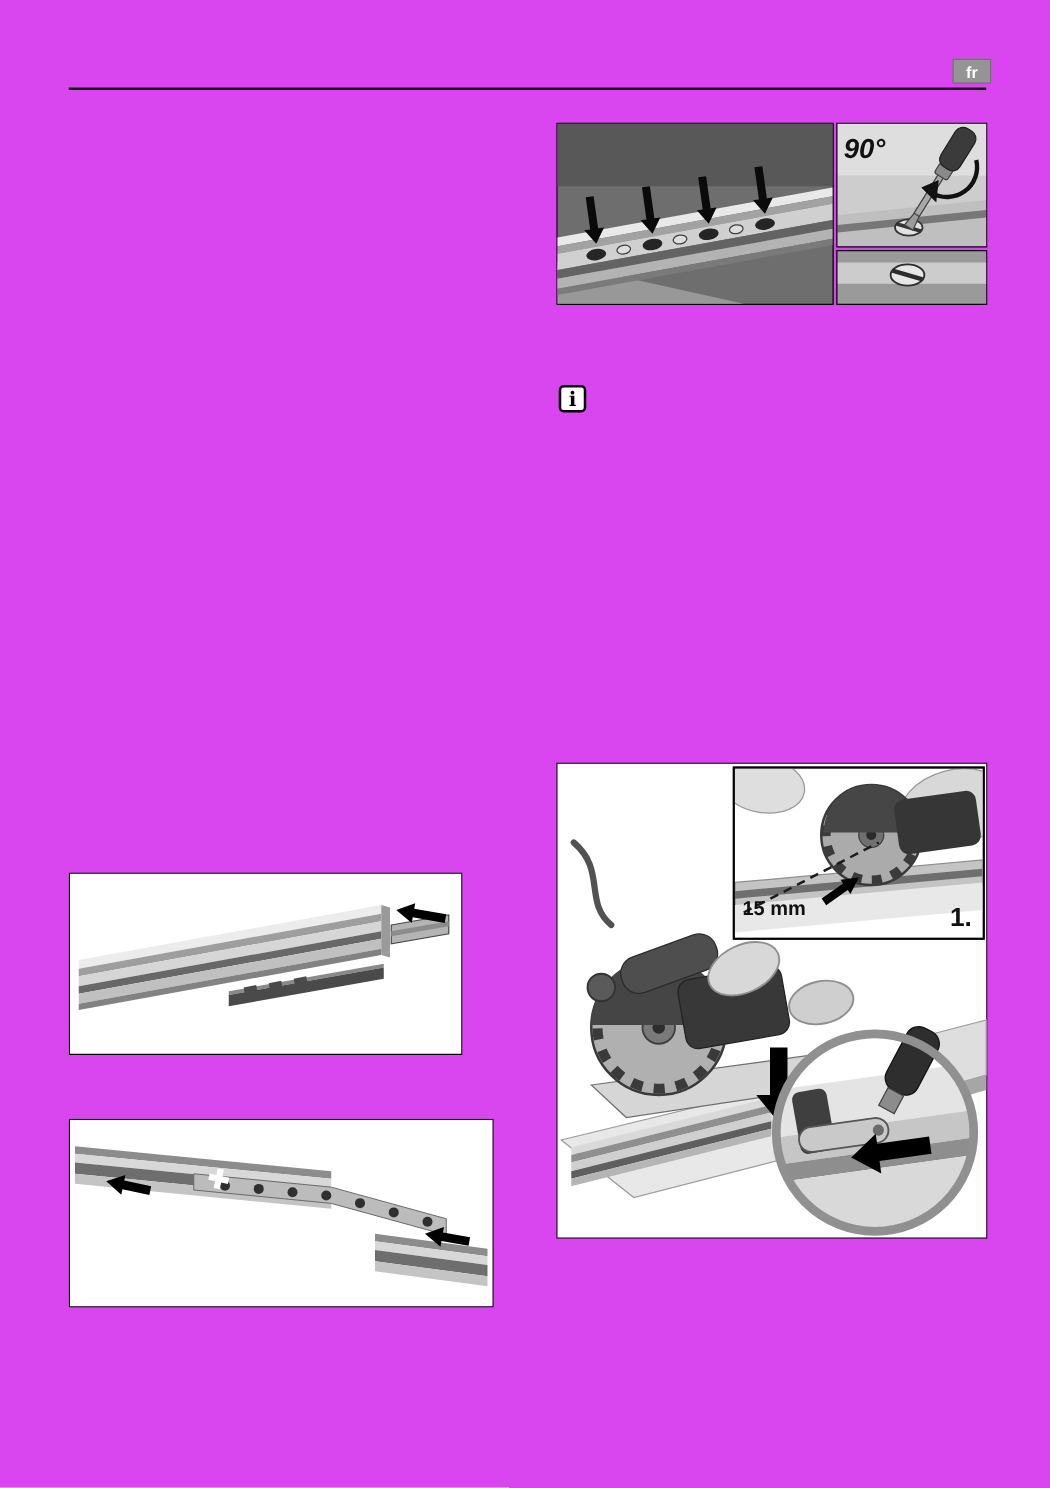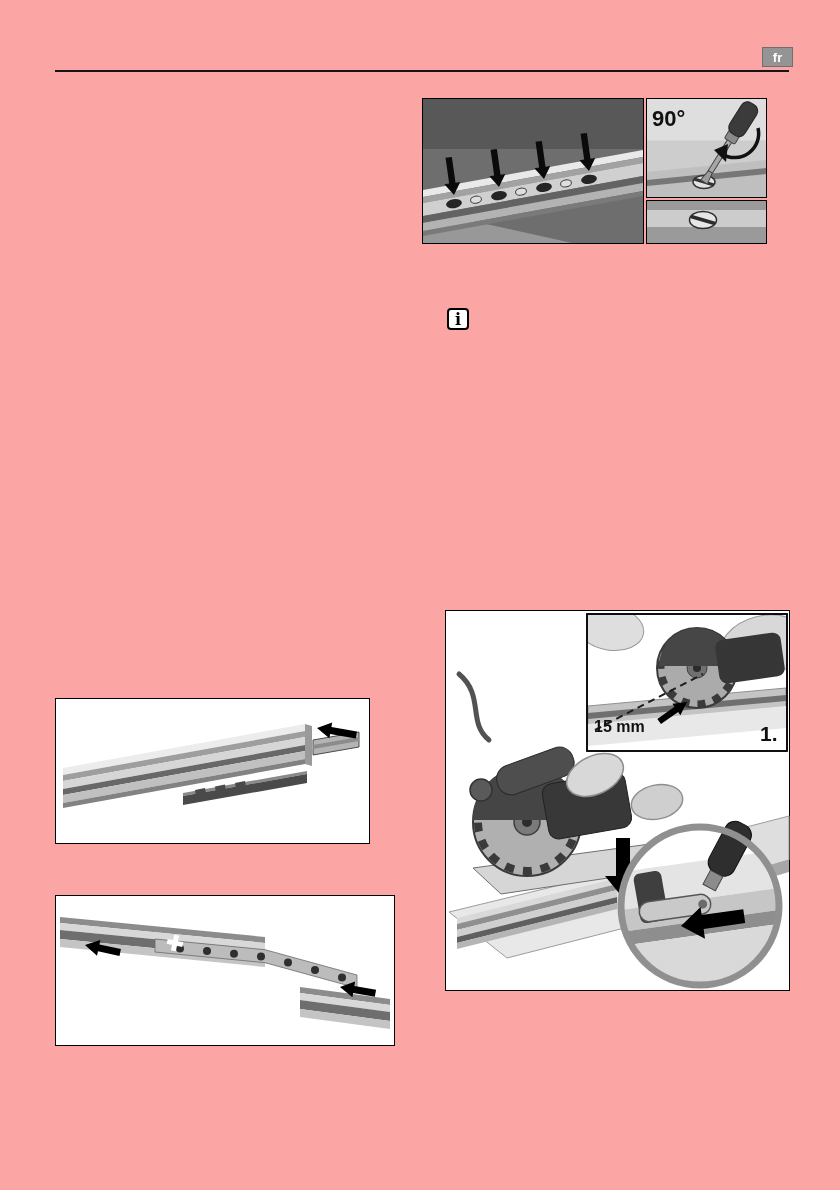--- a/index.html
+++ b/index.html
@@ -1,37 +1,37 @@
 <!DOCTYPE html>
 <html><head>
 <meta charset="utf-8">
 <style>
   html,body{margin:0;padding:0;background:#e9e9e9;}
-  #page{position:relative;width:840px;height:1190px;background:#fca5a5;
+  #page{position:relative;width:840px;height:1190px;background:#d946ef;
         font-family:"Liberation Sans",sans-serif;overflow:hidden;margin:0 auto;}
   .abs{position:absolute;}
   #lang-badge{left:762px;top:47px;width:31px;height:20px;background:#949494;color:#fff;
         font-size:13px;font-weight:bold;display:flex;align-items:center;justify-content:center;
         border:1px solid #6f6f6f;box-sizing:border-box;}
   #top-rule{left:55px;top:70px;width:734px;height:2px;background:#151515;}
   #info-box{left:447px;top:308px;width:22px;height:22px;border:2px solid #000;border-radius:4px;
         display:flex;align-items:center;justify-content:center;background:#fff;box-sizing:border-box;
         font-family:"DejaVu Serif",serif;font-weight:bold;font-size:16px;color:#000;}
   svg text{font-family:"Liberation Sans",sans-serif;font-weight:bold;fill:#111;}
 </style>
 </head>
 <body>
 
 <div id="page">
 
   <div class="abs" id="lang-badge">fr</div>
 
   <div class="abs" id="top-rule"></div>
 
-  <div class="abs" style="left:422px;top:98px;width:345px;height:146px;">
+  <div class="abs" style="left:445px;top:98px;width:345px;height:146px;font-style:italic;">
     <svg width="345" height="146" viewBox="0 0 345 146">
 
       <g>
         <rect x="0.5" y="0.5" width="221" height="145" fill="#6e6e6e" stroke="#000"></rect>
         <rect x="1" y="1" width="220" height="50" fill="#585858"></rect>
         <polygon points="1,145 150,145 1,112" fill="#989898"></polygon>
         <polygon points="1,92 221,52 221,59 1,99" fill="#e9e9e9"></polygon>
         <polygon points="1,99 221,59 221,65 1,105" fill="#a2a2a2"></polygon>
         <polygon points="1,105 221,65 221,78 1,118" fill="#d0d0d0"></polygon>
         <polygon points="1,118 221,78 221,85 1,125" fill="#636363"></polygon>

